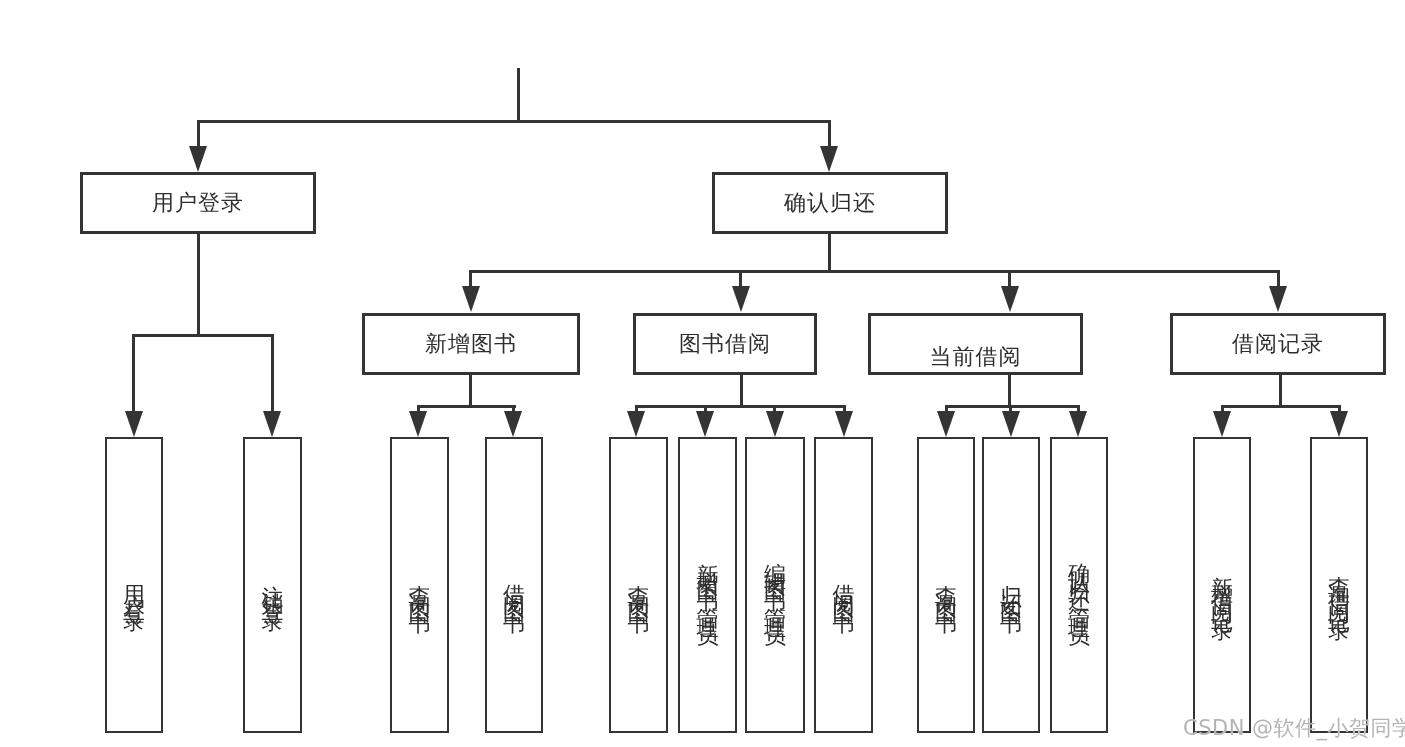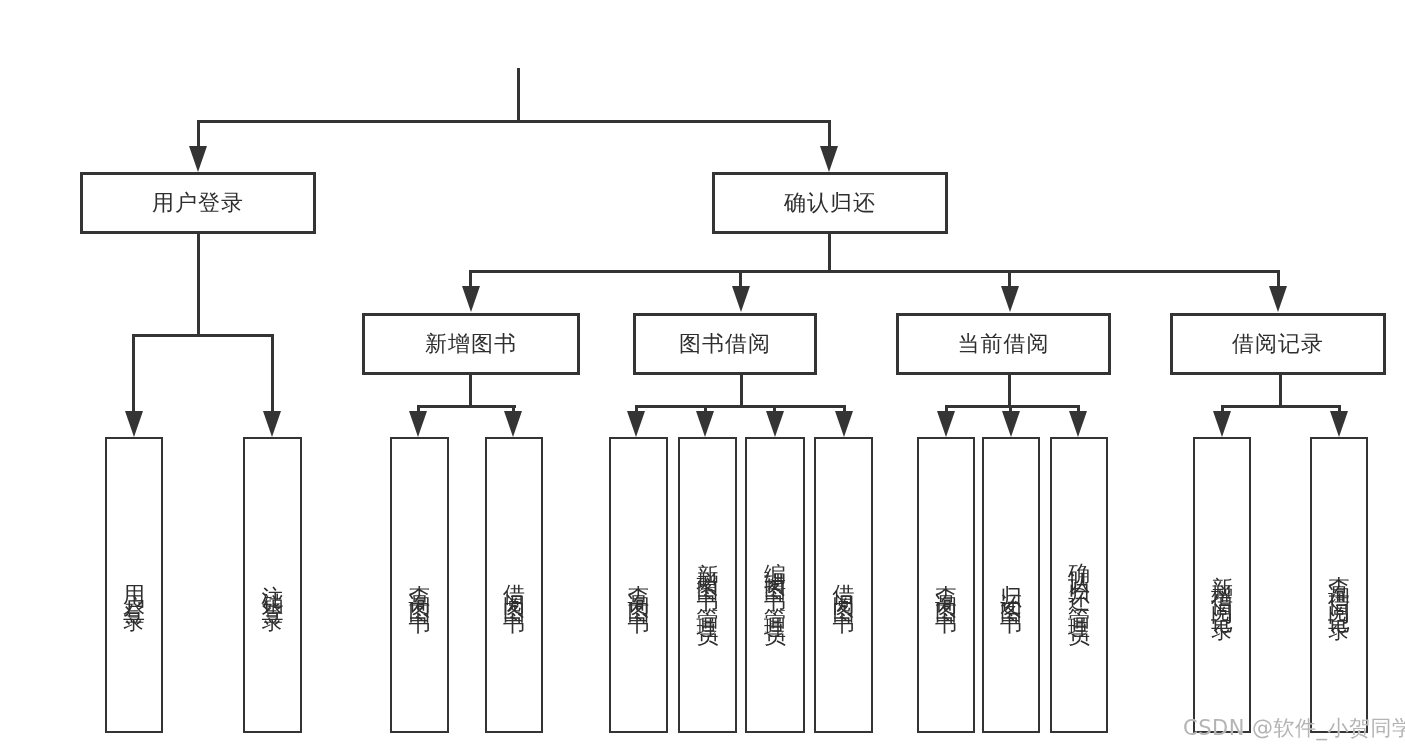--- a/index.html
+++ b/index.html
@@ -108,21 +108,21 @@
   <div class="arrow" style="left:1001px; top:286px;"></div>
   <div class="stem" style="left:1277px; top:270px; height:18px;"></div>
   <div class="arrow" style="left:1269px; top:286px;"></div>
 
   <div class="box" style="left:362px; top:313px; width:218px; height:62px;">
     <span>新增图书</span>
   </div>
   <div class="box" style="left:633px; top:313px; width:184px; height:62px;">
     <span>图书借阅</span>
   </div>
-  <div class="box" style="left:896px; top:313px; width:215px; height:62px;">
+  <div class="box" style="left:868px; top:313px; width:215px; height:62px;align-items:flex-end;">
     <span>当前借阅</span>
   </div>
   <div class="box" style="left:1170px; top:313px; width:216px; height:62px;">
     <span>借阅记录</span>
   </div>
 
   <div class="stem" style="left:469px; top:375px; height:32px;"></div>
   <div class="hbar" style="left:417px; top:405px; width:99px;"></div>
   <div class="stem" style="left:417px; top:405px; height:8px;"></div>
   <div class="arrow" style="left:409px; top:411px;"></div>

